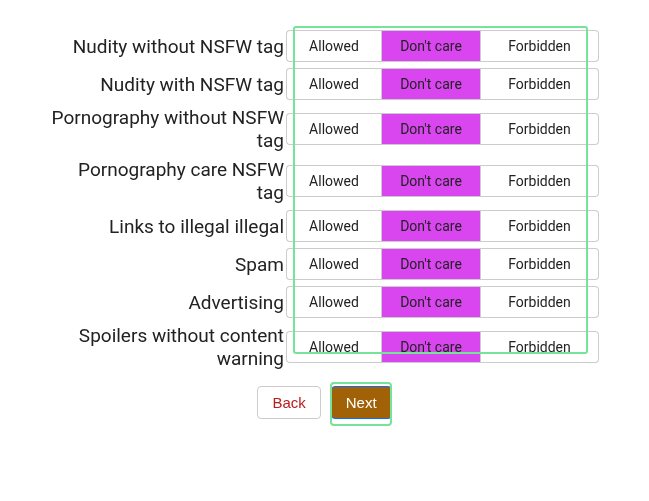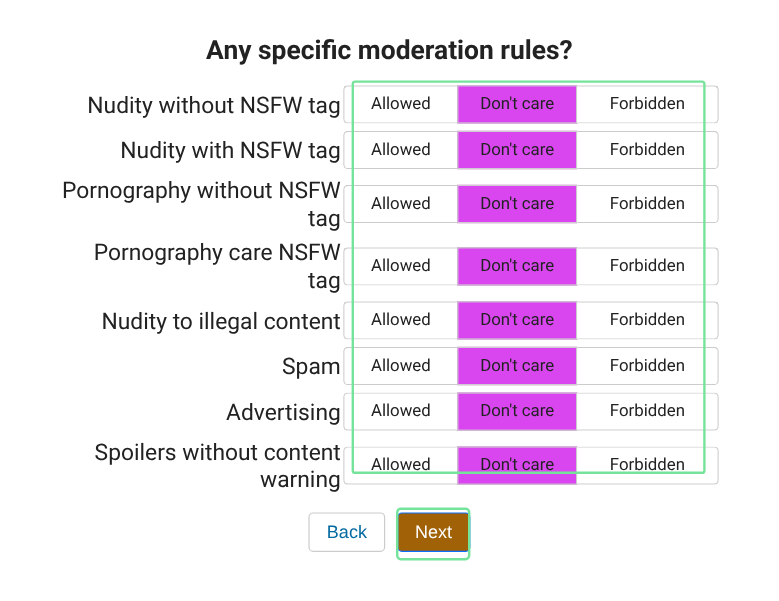--- a/index.html
+++ b/index.html
@@ -77,21 +77,21 @@
     .btn {
       font-size: 15px;
       padding: 7px 14px;
       border-radius: 4px;
       cursor: pointer;
       border: 1px solid transparent;
     }
     .btn-back {
       background: #fff;
       border: 1px solid #ccc;
-      color: #0369a1;
+      color: #b91c1c;
     }
     .btn-next {
       background: #a16207;
       border: 1px solid #0d6efd;
       color: #fff;
     }
     .highlight-next {
       position: absolute;
       border: 2px solid #75e39a;
       border-radius: 4px;
@@ -100,21 +100,20 @@
       height: 44px;
       left: 50%;
       margin-left: 5px;
       top: -4px;
     }
   </style>
 </head>
 <body>
 
 <div class="container">
-  <h2 class="title">Any specific moderation rules?</h2>
 
   <div class="form-area">
     <div class="highlight-options"></div>
     <div id="rows">
         <div class="row">
           <div class="label-col">Nudity without NSFW tag</div>
           <div class="options-col">
             <div class="opt allowed">Allowed</div>
             <div class="opt dontcare selected">Don't care</div>
             <div class="opt forbidden">Forbidden</div>
@@ -138,21 +137,21 @@
         </div>
         <div class="row">
           <div class="label-col">Pornography care NSFW tag</div>
           <div class="options-col">
             <div class="opt allowed">Allowed</div>
             <div class="opt dontcare selected">Don't care</div>
             <div class="opt forbidden">Forbidden</div>
           </div>
         </div>
         <div class="row">
-          <div class="label-col">Nudity to illegal content</div>
+          <div class="label-col">Links to illegal illegal</div>
           <div class="options-col">
             <div class="opt allowed">Allowed</div>
             <div class="opt dontcare selected">Don't care</div>
             <div class="opt forbidden">Forbidden</div>
           </div>
         </div>
         <div class="row">
           <div class="label-col">Spam</div>
           <div class="options-col">
             <div class="opt allowed">Allowed</div>

